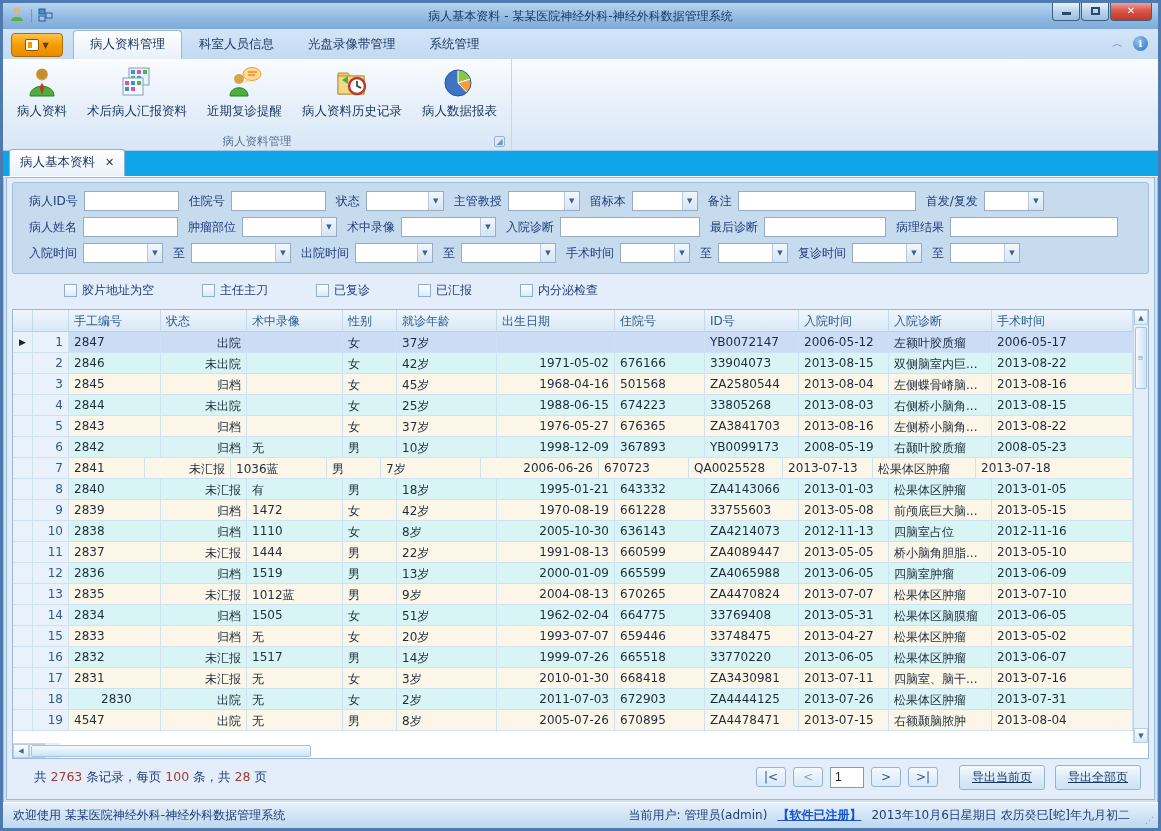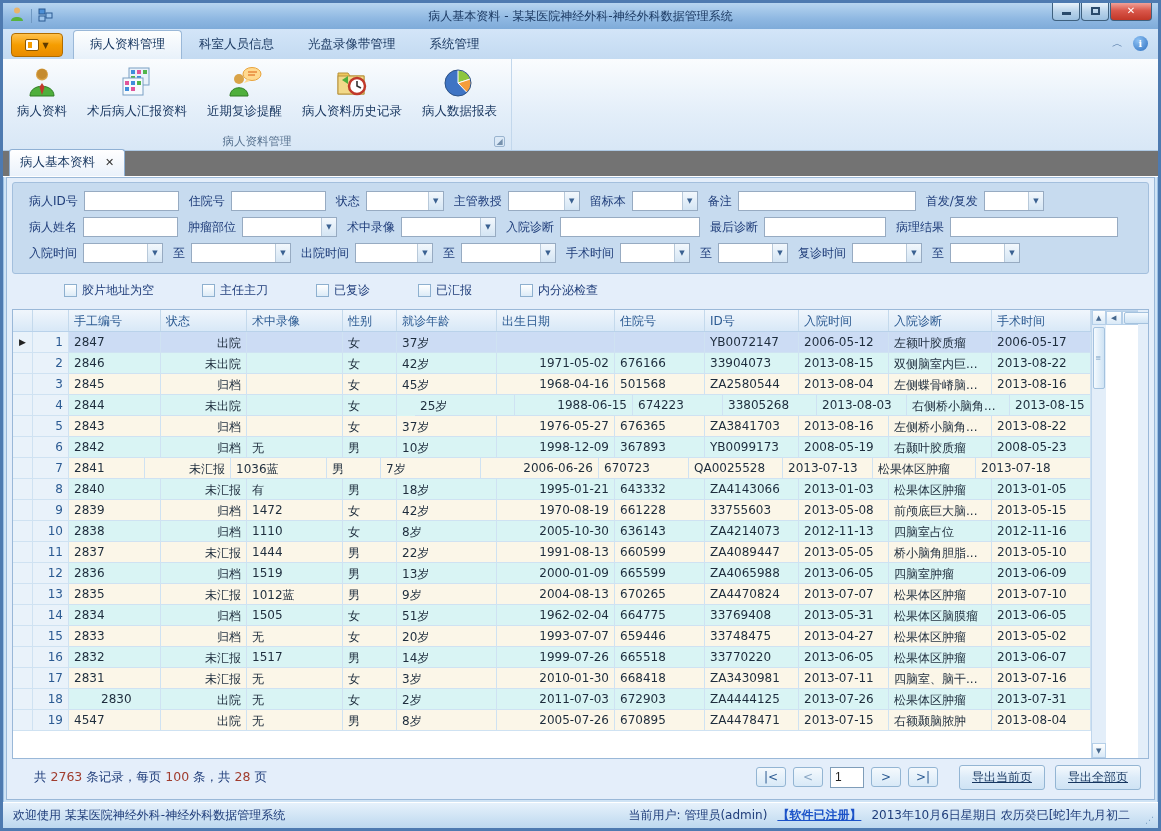--- a/index.html
+++ b/index.html
@@ -38,21 +38,21 @@
   .ribbon-group { display:flex; flex-direction:column; border-right:1px solid #c2d7ec; padding:2px 4px 0; }
   .rb-buttons { display:flex; flex:1; }
   .rb-btn { display:flex; flex-direction:column; align-items:center; justify-content:flex-start; padding:4px 10px 2px; border-radius:3px; }
   .rb-btn .ic { width:34px; height:34px; display:flex; align-items:center; justify-content:center; }
   .rb-btn .lb { font-size:12.5px; color:#1c3a63; margin-top:4px; white-space:nowrap; }
   .group-footer { height:18px; display:flex; align-items:center; justify-content:center; position:relative; }
   .group-footer .glabel { font-size:11.5px; color:#56718f; }
   .dlauncher { position:absolute; right:2px; bottom:3px; width:11px; height:11px; border:1px solid #9ab4cf; border-radius:2px; color:#7691ad; font-size:8px; line-height:9px; text-align:center; }
 
   
-  .doc-row { height:26px; background:#737373; display:flex; align-items:flex-end; padding:0 6px; flex:0 0 auto; border-bottom:1px solid #fff; }
+  .doc-row { height:26px; background:#0ea5e9; display:flex; align-items:flex-end; padding:0 6px; flex:0 0 auto; border-bottom:1px solid #fff; }
   .doc-tab { background:linear-gradient(#ffffff,#eaf2fb); border:1px solid #8fb0d4; border-bottom:none; border-radius:3px 3px 0 0;
              padding:4px 10px 5px; font-size:12.5px; color:#15355f; display:flex; align-items:center; gap:10px; }
   .doc-x { color:#333; font-size:11px; font-weight:bold; }
 
   
   .content { flex:1; background:#e4eefa; border:1px solid #9ab8d8; margin:0 3px 2px; display:flex; flex-direction:column; padding:4px 5px; }
 
   .filter-panel { background:#c7dbef; border:1px solid #a3bfdd; border-radius:3px; padding:8px 6px 4px; flex:0 0 auto; }
   .f-row { display:flex; align-items:center; margin-bottom:6px; }
   .f-label { font-size:12px; color:#1f3d7a; margin:0 6px 0 10px; white-space:nowrap; }
@@ -63,21 +63,21 @@
 
   .tool-row { display:flex; align-items:center; padding:8px 4px 10px; flex:0 0 auto; }
   .cb-wrap { display:flex; align-items:center; margin-left:48px; }
   .cb { width:13px; height:13px; border:1px solid #8eb0cf; background:linear-gradient(#ffffff,#dcebf7); margin-right:5px; }
   .cb-label { font-size:12px; color:#1f3d7a; }
   .act-wrap { margin-left:auto; display:flex; gap:12px; padding-right:8px; }
   .act-btn { min-width:68px; padding:3px 14px; font-size:12px; color:#15355f; text-align:center; border:1px solid #93b5d3; border-radius:3px;
              background:linear-gradient(#f4f9fd,#dcebf8 50%,#cfe3f4); box-shadow:inset 0 1px 0 #fff; }
 
   
-  .grid { flex:1; border:1px solid #9ab8d8; background:#fff; display:flex; flex-direction:row; overflow:hidden; position:relative; }
+  .grid { flex:1; border:1px solid #9ab8d8; background:#fff; display:flex; flex-direction:column; overflow:hidden; position:relative; }
   .g-scroll { flex:1; display:flex; }
   .g-main { flex:1; display:flex; flex-direction:column; overflow:hidden; }
   .g-header { display:flex; height:22px; background:linear-gradient(#f0f6fc,#d8e8f7); border-bottom:1px solid #b9d2ea; flex:0 0 auto; }
   .g-hcell { font-size:12px; color:#2b5a92; padding:3px 5px 0; border-right:1px solid #c4d9ec; white-space:nowrap; overflow:hidden; }
   .g-body { flex:1; overflow:hidden; }
   .g-row { display:flex; height:21px; }
   .g-cell { font-size:12px; color:#1d2c3c; padding:3px 5px 0; border-right:1px solid #cfe2f2; border-bottom:1px solid #cfe2f2; white-space:nowrap; overflow:hidden; }
   .g-cell.num { text-align:right; }
   .row-even { background:#d9f4f4; }
   .row-odd { background:#fbf6e8; }
@@ -432,21 +432,21 @@
                 <div class="g-cell" style="width: 103px; flex: 0 0 auto;">左侧蝶骨嵴脑...</div>
                 <div class="g-cell" style="flex: 1 1 0%;">2013-08-16</div>
               </div>
               <div class="g-row row-even">
                 <div class="g-cell ind-cell" style="width: 20px; flex: 0 0 auto; background: rgb(233, 242, 250);"></div>
                 <div class="g-cell numcol num" style="width: 36px; flex: 0 0 auto;">4</div>
                 <div class="g-cell" style="width: 92px; flex: 0 0 auto;">2844</div>
                 <div class="g-cell num" style="width: 86px; flex: 0 0 auto;">未出院</div>
                 <div class="g-cell" style="width: 96px; flex: 0 0 auto;"></div>
                 <div class="g-cell" style="width: 54px; flex: 0 0 auto;">女</div>
-                <div class="g-cell" style="width: 100px; flex: 0 0 auto; margin-left: 18px;">25岁</div>
+                <div class="g-cell" style="width: 100px; flex: 0 0 auto;">25岁</div>
                 <div class="g-cell num" style="width: 118px; flex: 0 0 auto;">1988-06-15</div>
                 <div class="g-cell" style="width: 90px; flex: 0 0 auto;">674223</div>
                 <div class="g-cell" style="width: 94px; flex: 0 0 auto;">33805268</div>
                 <div class="g-cell" style="width: 90px; flex: 0 0 auto;">2013-08-03</div>
                 <div class="g-cell" style="width: 103px; flex: 0 0 auto;">右侧桥小脑角...</div>
                 <div class="g-cell" style="flex: 1 1 0%;">2013-08-15</div>
               </div>
               <div class="g-row row-odd">
                 <div class="g-cell ind-cell" style="width: 20px; flex: 0 0 auto; background: rgb(233, 242, 250);"></div>
                 <div class="g-cell numcol num" style="width: 36px; flex: 0 0 auto;">5</div>

